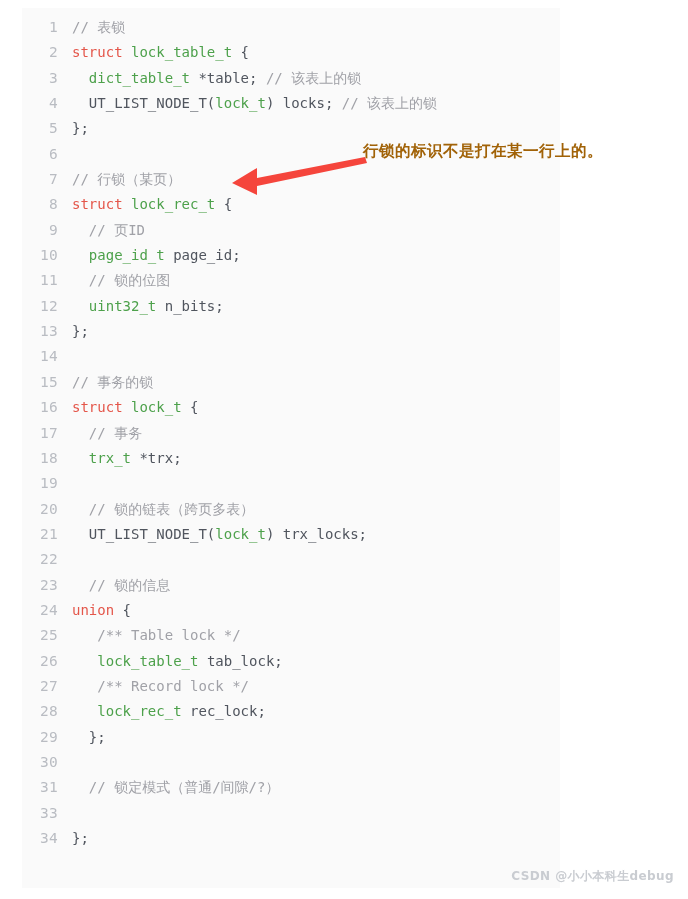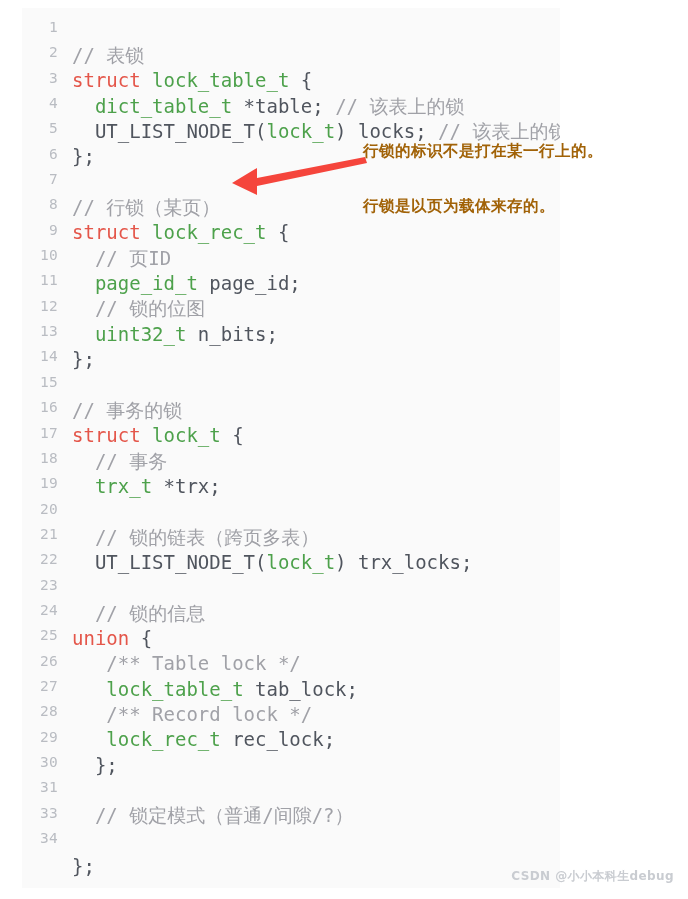--- a/index.html
+++ b/index.html
@@ -41,25 +41,24 @@
     text-align: right;
     padding-right: 14px;
     color: #b9bcc2;
     font-family: "DejaVu Sans Mono", monospace;
     font-size: 14.5px;
     letter-spacing: 0.3px;
     user-select: none;
   }
   .lc {
     font-family: "DejaVu Sans Mono", monospace;
-    font-size: 19px;
+    font-size: 14px;
     color: #383a42;
     white-space: pre;
     letter-spacing: 0px;
-    margin-top: 28px;
   }
   
   .t-com { color: #a0a1a7; }
   .t-kw  { color: #e4564a; }
   .t-typ { color: #4da14b; }
   .t-pln { color: #50555e; }
 
   
   .annot {
     position: absolute;
@@ -135,17 +134,16 @@
         <div class="code-line"><span class="ln">33</span><span class="lc"></span></div>
         <div class="code-line"><span class="ln">34</span><span class="lc"><span class="t-pln">};</span></span></div>
       </div>
   </div>
 
   <svg id="arrow-svg" viewBox="0 0 145 50" xmlns="http://www.w3.org/2000/svg">
     <polygon points="140,12 32,33 32,23 7,38 32,50 32,41 142,18" fill="#f5453c"></polygon>
   </svg>
 
   <div class="annot" id="annot-1">行锁的标识不是打在某一行上的。</div>
-  <div class="annot" id="annot-2">行锁是以页为载体来存的。</div>
 
   <div id="watermark">CSDN @小小本科生debug</div>
 
 </div>
 
 </body></html>

